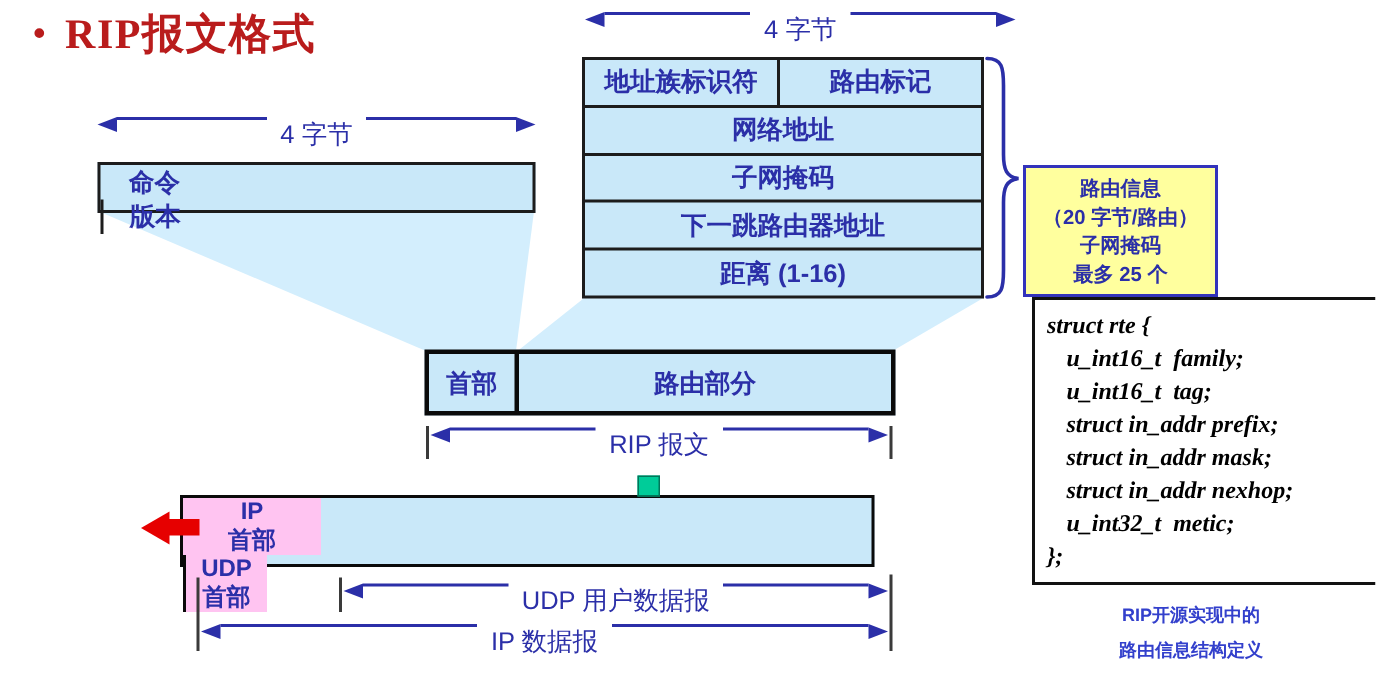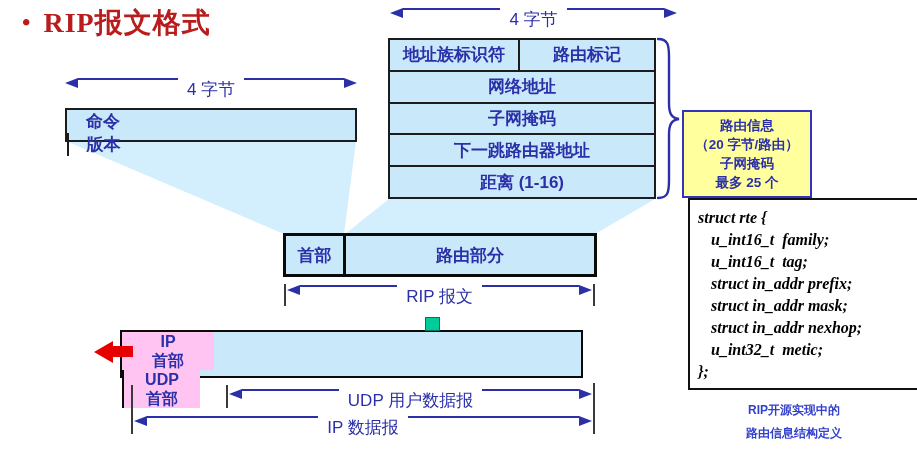--- a/index.html
+++ b/index.html
@@ -156,21 +156,21 @@
   <div class="marker" style="left:425px;top:317px;width:15px;height:14px"></div>
 
   <div class="red-head" style="left:94px;top:341px"></div>
   <div class="red-bar" style="left:112px;top:346px;width:21px;height:11px"></div>
 
   <div class="tbl thin twoline" style="left:120px;top:330px;width:463px;height:48px;border-color:#0a0a0a">
     <div class="cell pink" style="width:92px;flex-direction:column">
       <div>IP</div>
       <div>首部</div>
     </div>
-    <div class="cell pink vdiv" style="width:78px;flex-direction:column;border-color:#0a0a0a">
+    <div class="cell pink vdiv" style="width:56px;flex-direction:column;border-color:#0a0a0a">
       <div>UDP</div>
       <div>首部</div>
     </div>
     <div class="cell vdiv grow" style="border-color:#0a0a0a"></div>
   </div>
 
   <div class="vtick" style="left:131px;top:385px;height:49px"></div>
   <div class="vtick" style="left:226px;top:385px;height:23px"></div>
   <div class="vtick" style="left:593px;top:383px;height:51px"></div>
 

